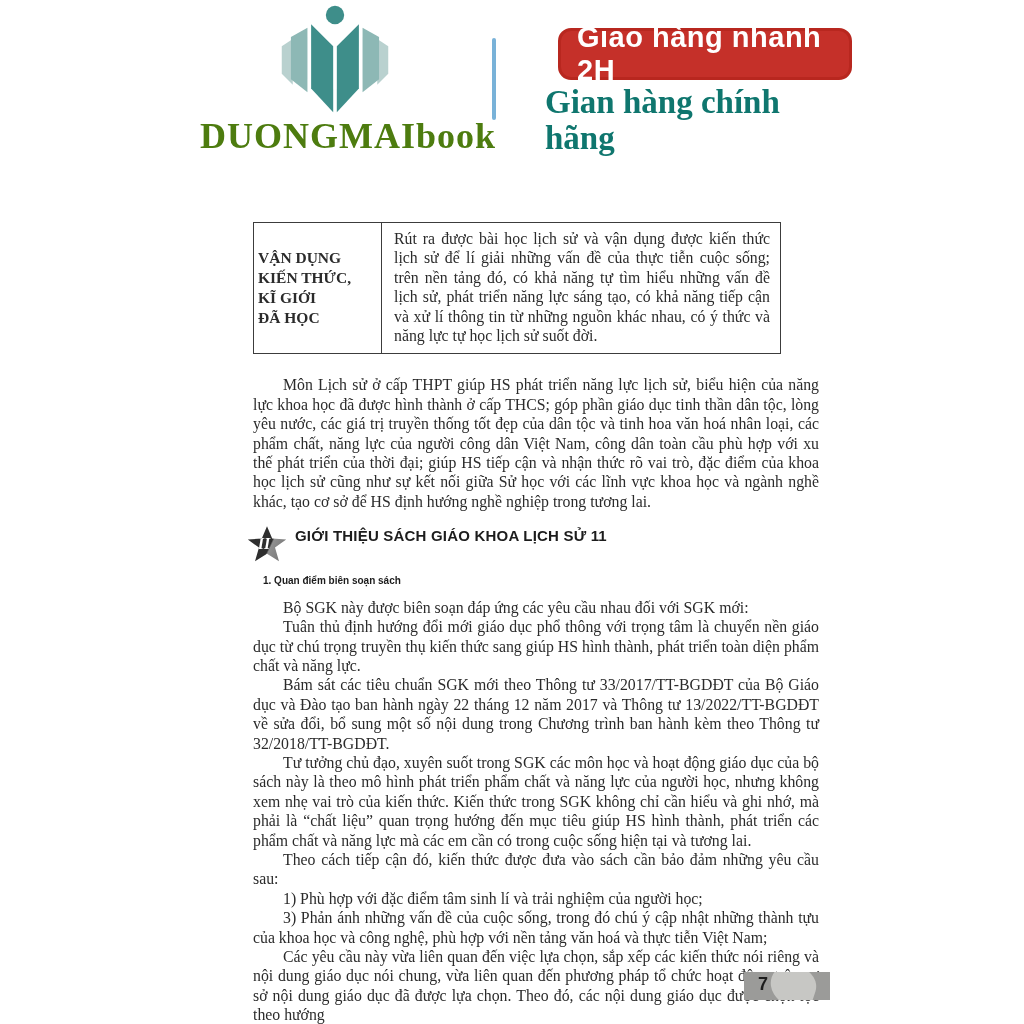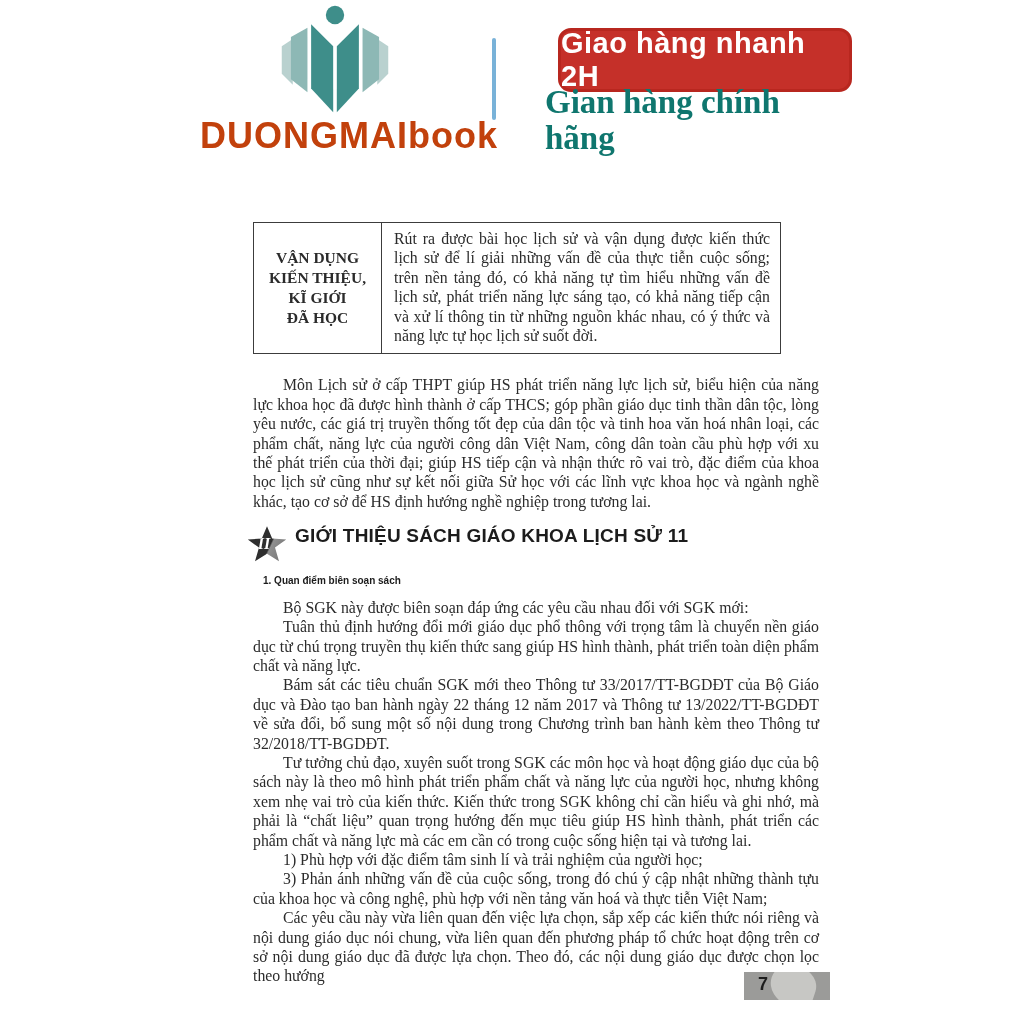--- a/index.html
+++ b/index.html
@@ -4,55 +4,55 @@
 <style>
   * { margin:0; padding:0; box-sizing:border-box; }
   html,body { width:1024px; height:1024px; background:#ffffff; }
   body { font-family:"Liberation Serif", serif; color:#262626; position:relative; overflow:hidden; }
   #canvas { position:relative; width:1024px; height:1024px; background:#ffffff; }
 
   
   #header { position:absolute; left:0; top:0; width:1024px; height:170px; }
   .logo-wrap { position:absolute; left:200px; top:4px; width:270px; text-align:center; }
   .logo-svg { display:block; margin:0 auto; }
-  .brand-text { font-family:Liberation Sans, sans-serif; font-weight:700; font-size:36px;
-                letter-spacing:1px; color:#c2410c; line-height:1; margin-top:2px; }
+  .brand-text { font-family:Liberation Serif, serif; font-weight:700; font-size:36px;
+                letter-spacing:1px; color:#4d7c0f; line-height:1; margin-top:2px; }
   .header-divider { position:absolute; left:492px; top:38px; width:4px; height:82px;
                     background:#79b2d8; border-radius:2px; }
-  .ship-badge { position:absolute; left:558px; top:28px; width:294px; height:64px;
+  .ship-badge { position:absolute; left:558px; top:28px; width:294px; height:52px;
                 background:#c53029; border:3px solid #b8271f; border-radius:13px;
                 display:flex; align-items:center; justify-content:center;
                 font-family:"Liberation Sans", sans-serif; font-weight:700; font-size:29px;
-                color:#ffffff; letter-spacing:0.5px; }
+                color:#ffffff; letter-spacing:0.5px;padding-left:16px; }
   .tagline { position:absolute; left:545px; top:84px; width:312px; 
              font-family:"Liberation Serif", serif; font-weight:700; font-size:33px;
              color:#0f766e; line-height:1.1; }
 
   
   #page-content { position:absolute; left:253px; top:222px; width:566px;
                   font-size:15.8px; line-height:19.4px; text-align:justify; color:#2b2b2b; }
 
   .req-table { width:528px; border:1.6px solid #3c3c3c; display:grid;
                grid-template-columns:128px 1fr; }
   .req-table .cell-head { border-right:1.4px solid #3c3c3c; display:flex; flex-direction:column;
-               align-items:center; justify-content:center; padding:8px 4px;
+               align-items:flex-start; justify-content:center; padding:8px 4px;
                font-weight:700; font-size:15.5px; line-height:20px; text-align:center; }
   .req-table .cell-body { padding:6px 10px 8px 12px; text-align:justify; }
 
   p.body-par { text-indent:30px; margin:0; }
   p.first-gap { margin-top:21px; }
 
   .section-head { display:flex; align-items:flex-start; gap:8px; margin:15px 0 7px -6px; }
   .star { position:relative; width:40px; height:38px; flex:0 0 auto;
           background:linear-gradient(115deg,#2e2e2e 55%,#8f8f8f 58%,#6b6b6b 100%);
           clip-path:polygon(50% 0%,63% 32%,98% 35%,70% 56%,80% 92%,50% 72%,20% 92%,30% 56%,2% 35%,37% 32%); }
   .star-numeral { position:absolute; left:0; right:6px; top:8px; text-align:center;
           color:#ffffff; font-family:"Liberation Serif", serif; font-style:italic;
           font-weight:700; font-size:16px; }
-  .section-title { font-family:"Liberation Sans", sans-serif; font-weight:700; font-size:19px;
+  .section-title { font-family:"Liberation Sans", sans-serif; font-weight:700; font-size:15px;
           color:#1c1c1c; letter-spacing:0.2px; }
   .subsection-title { font-family:"Liberation Sans", sans-serif; font-weight:700; font-size:10px;
           color:#1c1c1c; margin:2px 0 7px 10px; }
 
   
   .page-num-box { position:absolute; left:744px; top:972px; width:86px; height:28px;
           background:#9b9b99; overflow:hidden; }
   .page-num-box::after { content:""; position:absolute; left:26px; top:-6px; width:46px; height:40px;
           background:#cfcfcb; border-radius:50% 50% 0 60%; transform:rotate(18deg);
           opacity:0.85; }
@@ -88,21 +88,21 @@
     </div>
 
     <div class="tagline">Gian hàng chính hãng</div>
   </div>
 
   <div id="page-content">
 
     <div class="req-table">
       <div class="cell-head">
         <span>VẬN DỤNG</span>
-        <span>KIẾN THIỆU,</span>
+        <span>KIẾN THỨC,</span>
         <span>KĨ GIỚI</span>
         <span>ĐÃ HỌC</span>
       </div>
       <div class="cell-body">Rút ra được bài học lịch sử và vận dụng được kiến thức lịch sử để lí giải những vấn đề của thực tiễn cuộc sống; trên nền tảng đó, có khả năng tự tìm hiểu những vấn đề lịch sử, phát triển năng lực sáng tạo, có khả năng tiếp cận và xử lí thông tin từ những nguồn khác nhau, có ý thức và năng lực tự học lịch sử suốt đời.</div>
     </div>
 
     <p class="body-par first-gap">Môn Lịch sử ở cấp THPT giúp HS phát triển năng lực lịch sử, biểu hiện của năng lực khoa học đã được hình thành ở cấp THCS; góp phần giáo dục tinh thần dân tộc, lòng yêu nước, các giá trị truyền thống tốt đẹp của dân tộc và tinh hoa văn hoá nhân loại, các phẩm chất, năng lực của người công dân Việt Nam, công dân toàn cầu phù hợp với xu thế phát triển của thời đại; giúp HS tiếp cận và nhận thức rõ vai trò, đặc điểm của khoa học lịch sử cũng như sự kết nối giữa Sử học với các lĩnh vực khoa học và ngành nghề khác, tạo cơ sở để HS định hướng nghề nghiệp trong tương lai.</p>
 
     <div class="section-head">
       <span class="star">
@@ -110,20 +110,21 @@
       </span>
       <span class="section-title">GIỚI THIỆU SÁCH GIÁO KHOA LỊCH SỬ 11</span>
     </div>
 
     <div class="subsection-title">1. Quan điểm biên soạn sách</div>
 
     <p class="body-par">Bộ SGK này được biên soạn đáp ứng các yêu cầu nhau đối với SGK mới:</p>
     <p class="body-par">Tuân thủ định hướng đổi mới giáo dục phổ thông với trọng tâm là chuyển nền giáo dục từ chú trọng truyền thụ kiến thức sang giúp HS hình thành, phát triển toàn diện phẩm chất và năng lực.</p>
     <p class="body-par">Bám sát các tiêu chuẩn SGK mới theo Thông tư 33/2017/TT-BGDĐT của Bộ Giáo dục và Đào tạo ban hành ngày 22 tháng 12 năm 2017 và Thông tư 13/2022/TT-BGDĐT về sửa đổi, bổ sung một số nội dung trong Chương trình ban hành kèm theo Thông tư 32/2018/TT-BGDĐT.</p>
     <p class="body-par">Tư tưởng chủ đạo, xuyên suốt trong SGK các môn học và hoạt động giáo dục của bộ sách này là theo mô hình phát triển phẩm chất và năng lực của người học, nhưng không xem nhẹ vai trò của kiến thức. Kiến thức trong SGK không chỉ cần hiểu và ghi nhớ, mà phải là “chất liệu” quan trọng hướng đến mục tiêu giúp HS hình thành, phát triển các phẩm chất và năng lực mà các em cần có trong cuộc sống hiện tại và tương lai.</p>
+    <p class="body-par">Theo cách tiếp cận đó, kiến thức được đưa vào sách cần bảo đảm những yêu cầu sau:</p>
     <p class="body-par">1) Phù hợp với đặc điểm tâm sinh lí và trải nghiệm của người học;</p>
     <p class="body-par">3) Phản ánh những vấn đề của cuộc sống, trong đó chú ý cập nhật những thành tựu của khoa học và công nghệ, phù hợp với nền tảng văn hoá và thực tiễn Việt Nam;</p>
     <p class="body-par">Các yêu cầu này vừa liên quan đến việc lựa chọn, sắp xếp các kiến thức nói riêng và nội dung giáo dục nói chung, vừa liên quan đến phương pháp tổ chức hoạt động trên cơ sở nội dung giáo dục đã được lựa chọn. Theo đó, các nội dung giáo dục được chọn lọc theo hướng</p>
   </div>
 
   <div class="page-num-box">
     <span class="page-num">7</span>
   </div>
 
 </div>

